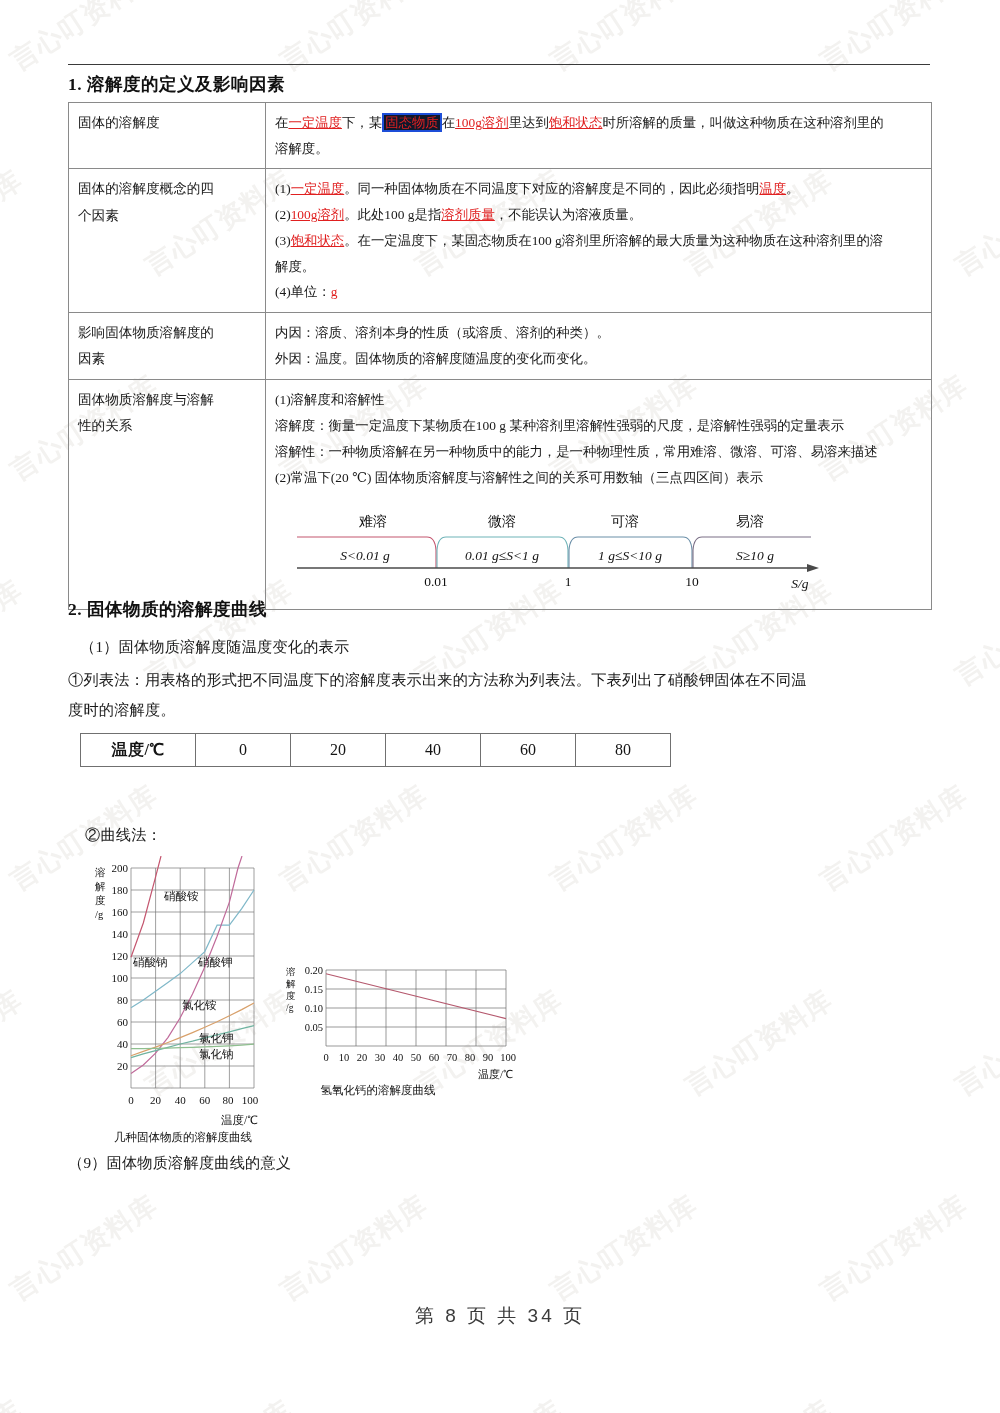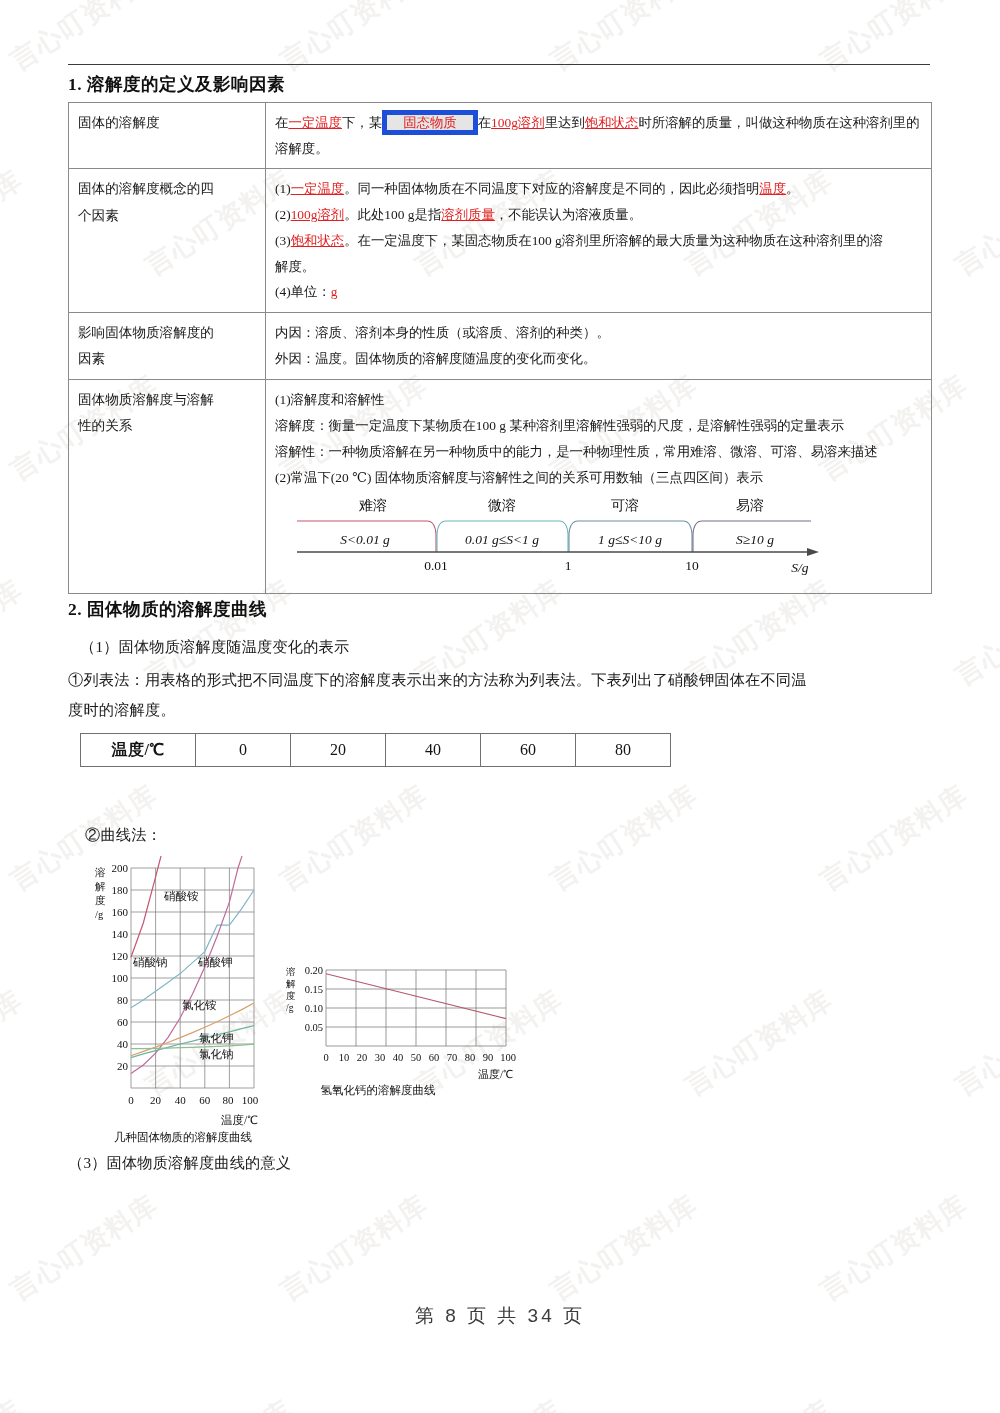--- a/index.html
+++ b/index.html
@@ -84,31 +84,31 @@
     font-size: 13.6px;
     font-family: Liberation Serif, serif;
   }
   .red-u {
     color: #e02020;
     text-decoration: underline;
     text-decoration-color: #e02020;
   }
   .red-box {
     color: #e02020;
-    background: #e5e5e5;
-    border: 5px solid #1d4ed8;
-    padding: 0 16px;
+    background: #0f172a;
+    border: 2px solid #1d4ed8;
+    padding: 0 1px;
   }
   .p { margin: 0; }
 
   
   .numline-wrap {
     position: relative;
     height: 92px;
-    margin-top: 4px;
+    margin-top: 20px;
   }
   .numline {
     position: absolute;
     left: 20px;
     top: 0;
   }
 
   
   .para {
     position: absolute;
@@ -418,17 +418,17 @@
           <text x="170" y="103">70</text>
           <text x="188" y="103">80</text>
           <text x="206" y="103">90</text>
           <text x="226" y="103">100</text>
         </g>
         <text x="196" y="120" font-size="11" fill="#111">温度/℃</text>
         <text x="96" y="136" font-size="11.5" fill="#111" text-anchor="middle">氢氧化钙的溶解度曲线</text>
       </svg>
     </div>
 
-    <div class="para" id="p4">（3）固体物质溶解度曲线的意义</div>
+    <div class="para" id="p4">（9）固体物质溶解度曲线的意义</div>
 
     <div class="footer">第 8 页 共 34 页</div>
   </div>
 </div>
 
 </body></html>

